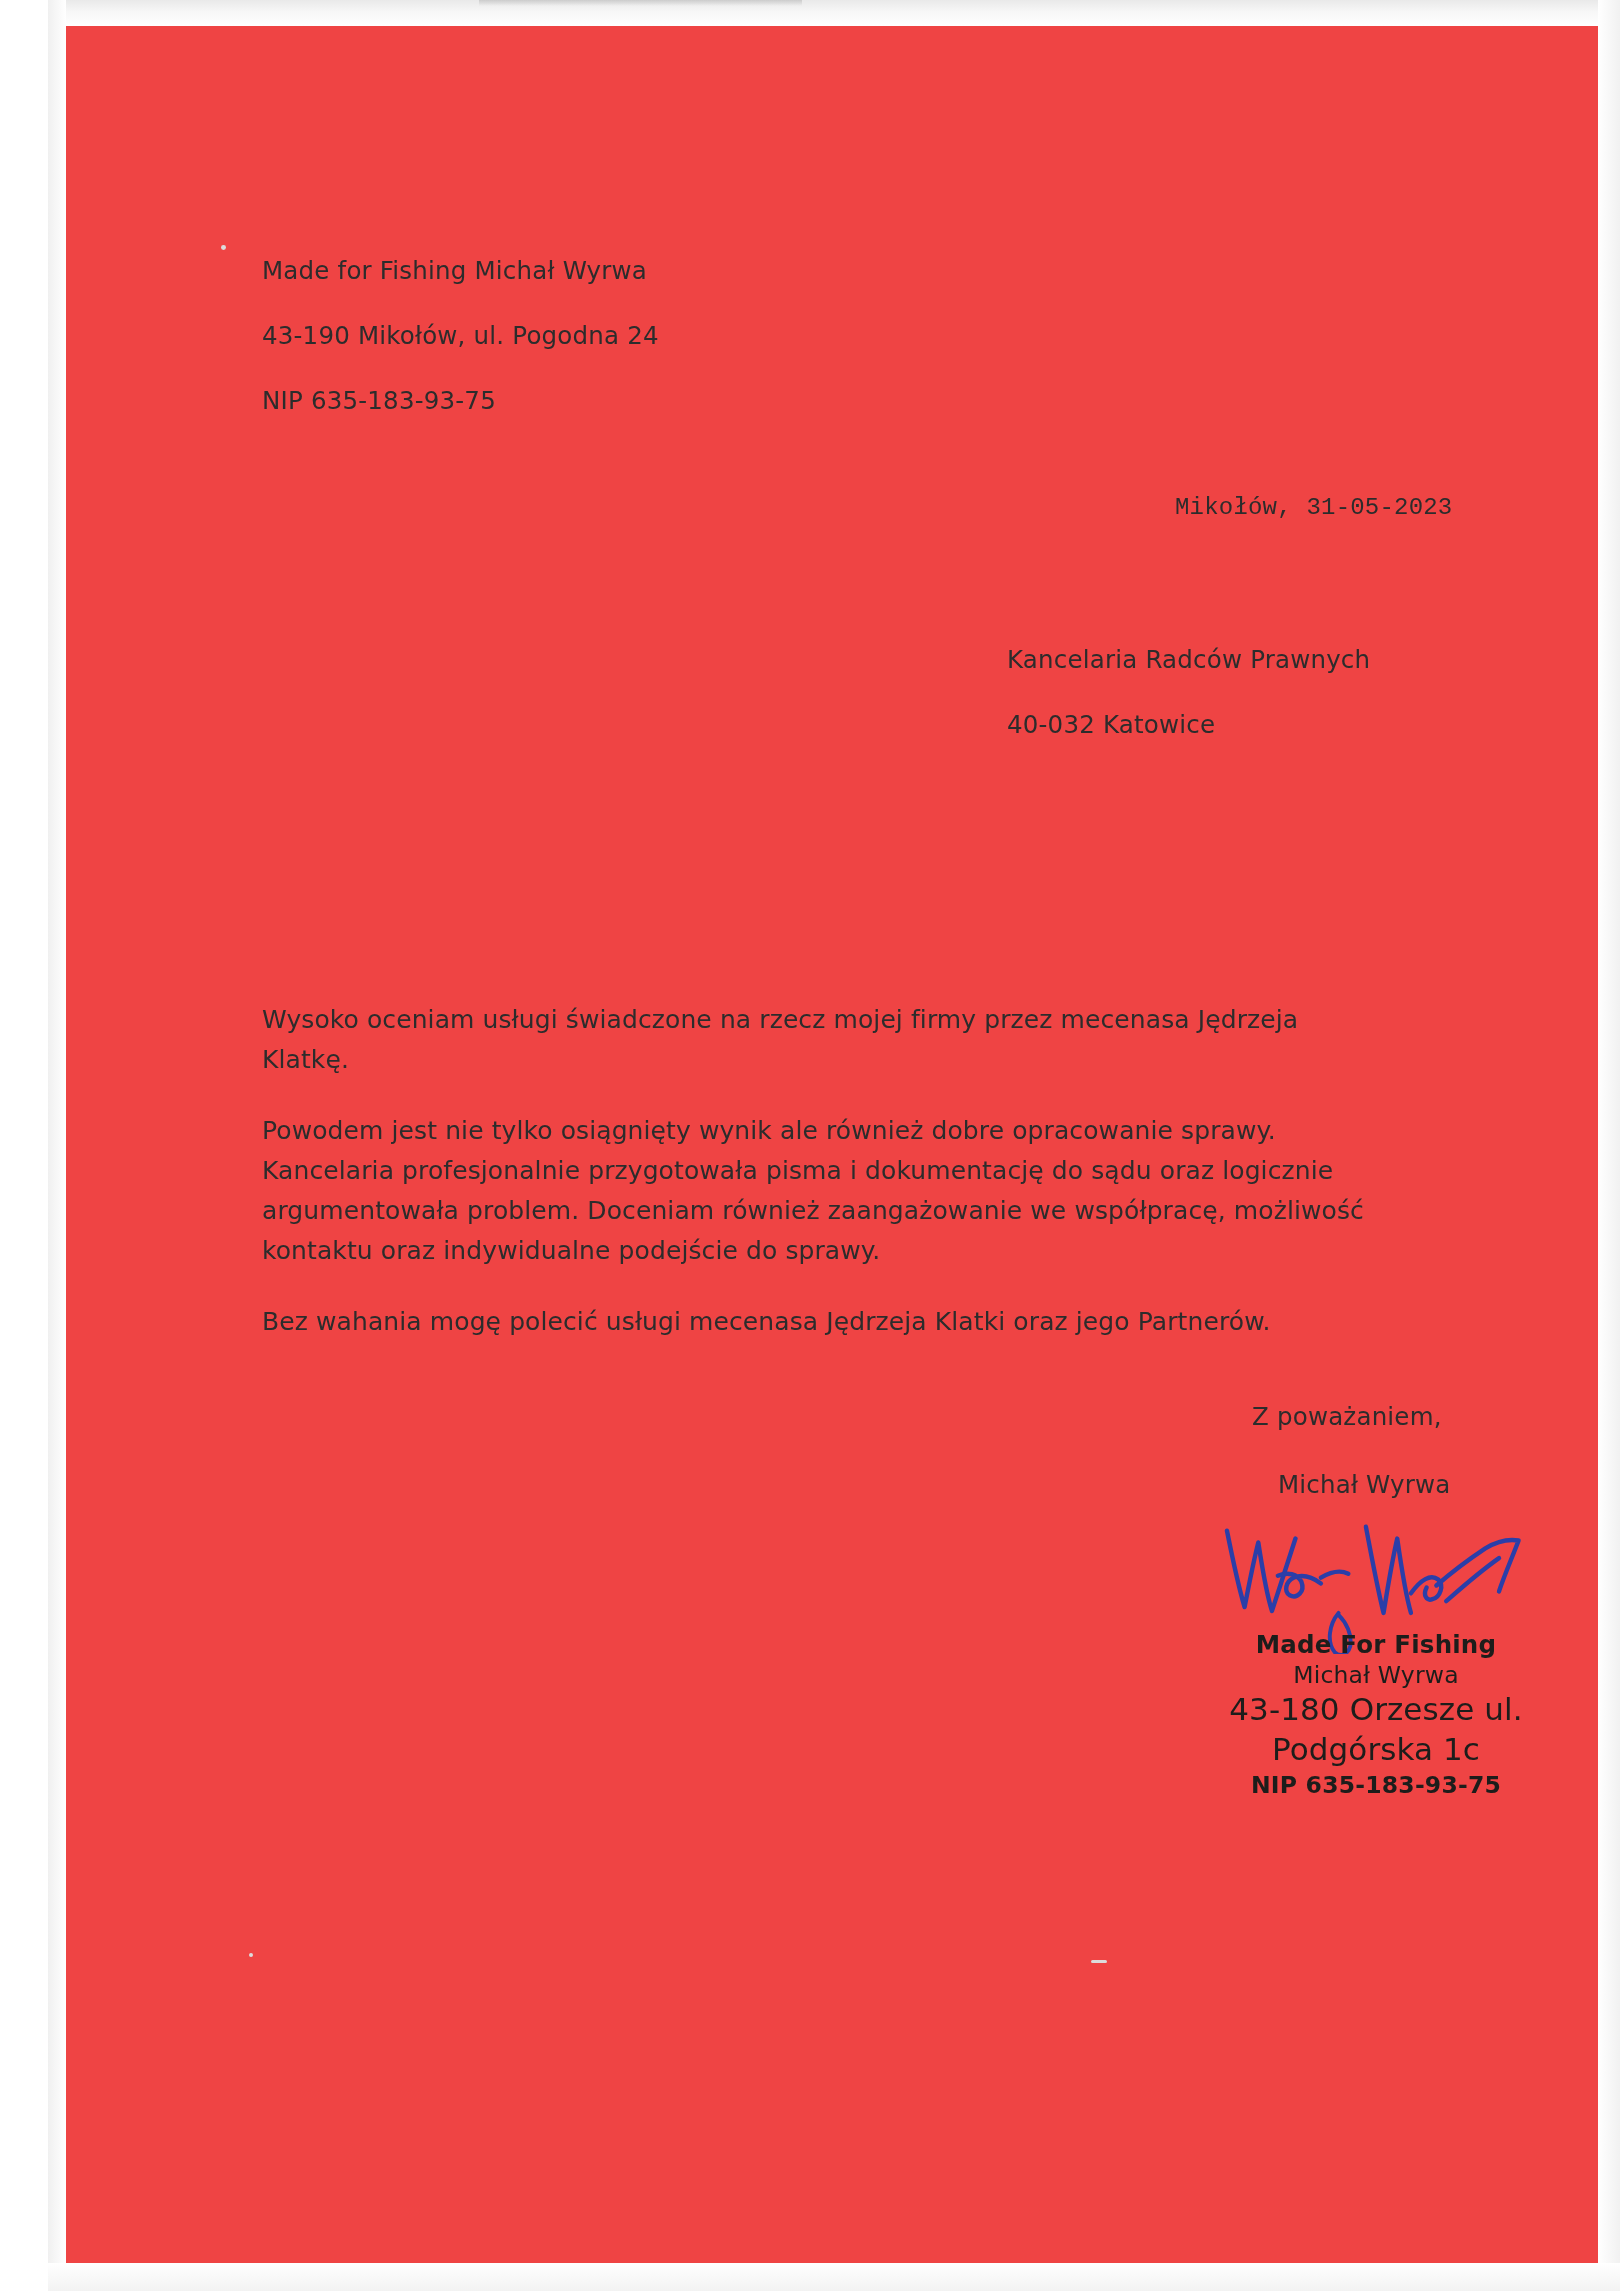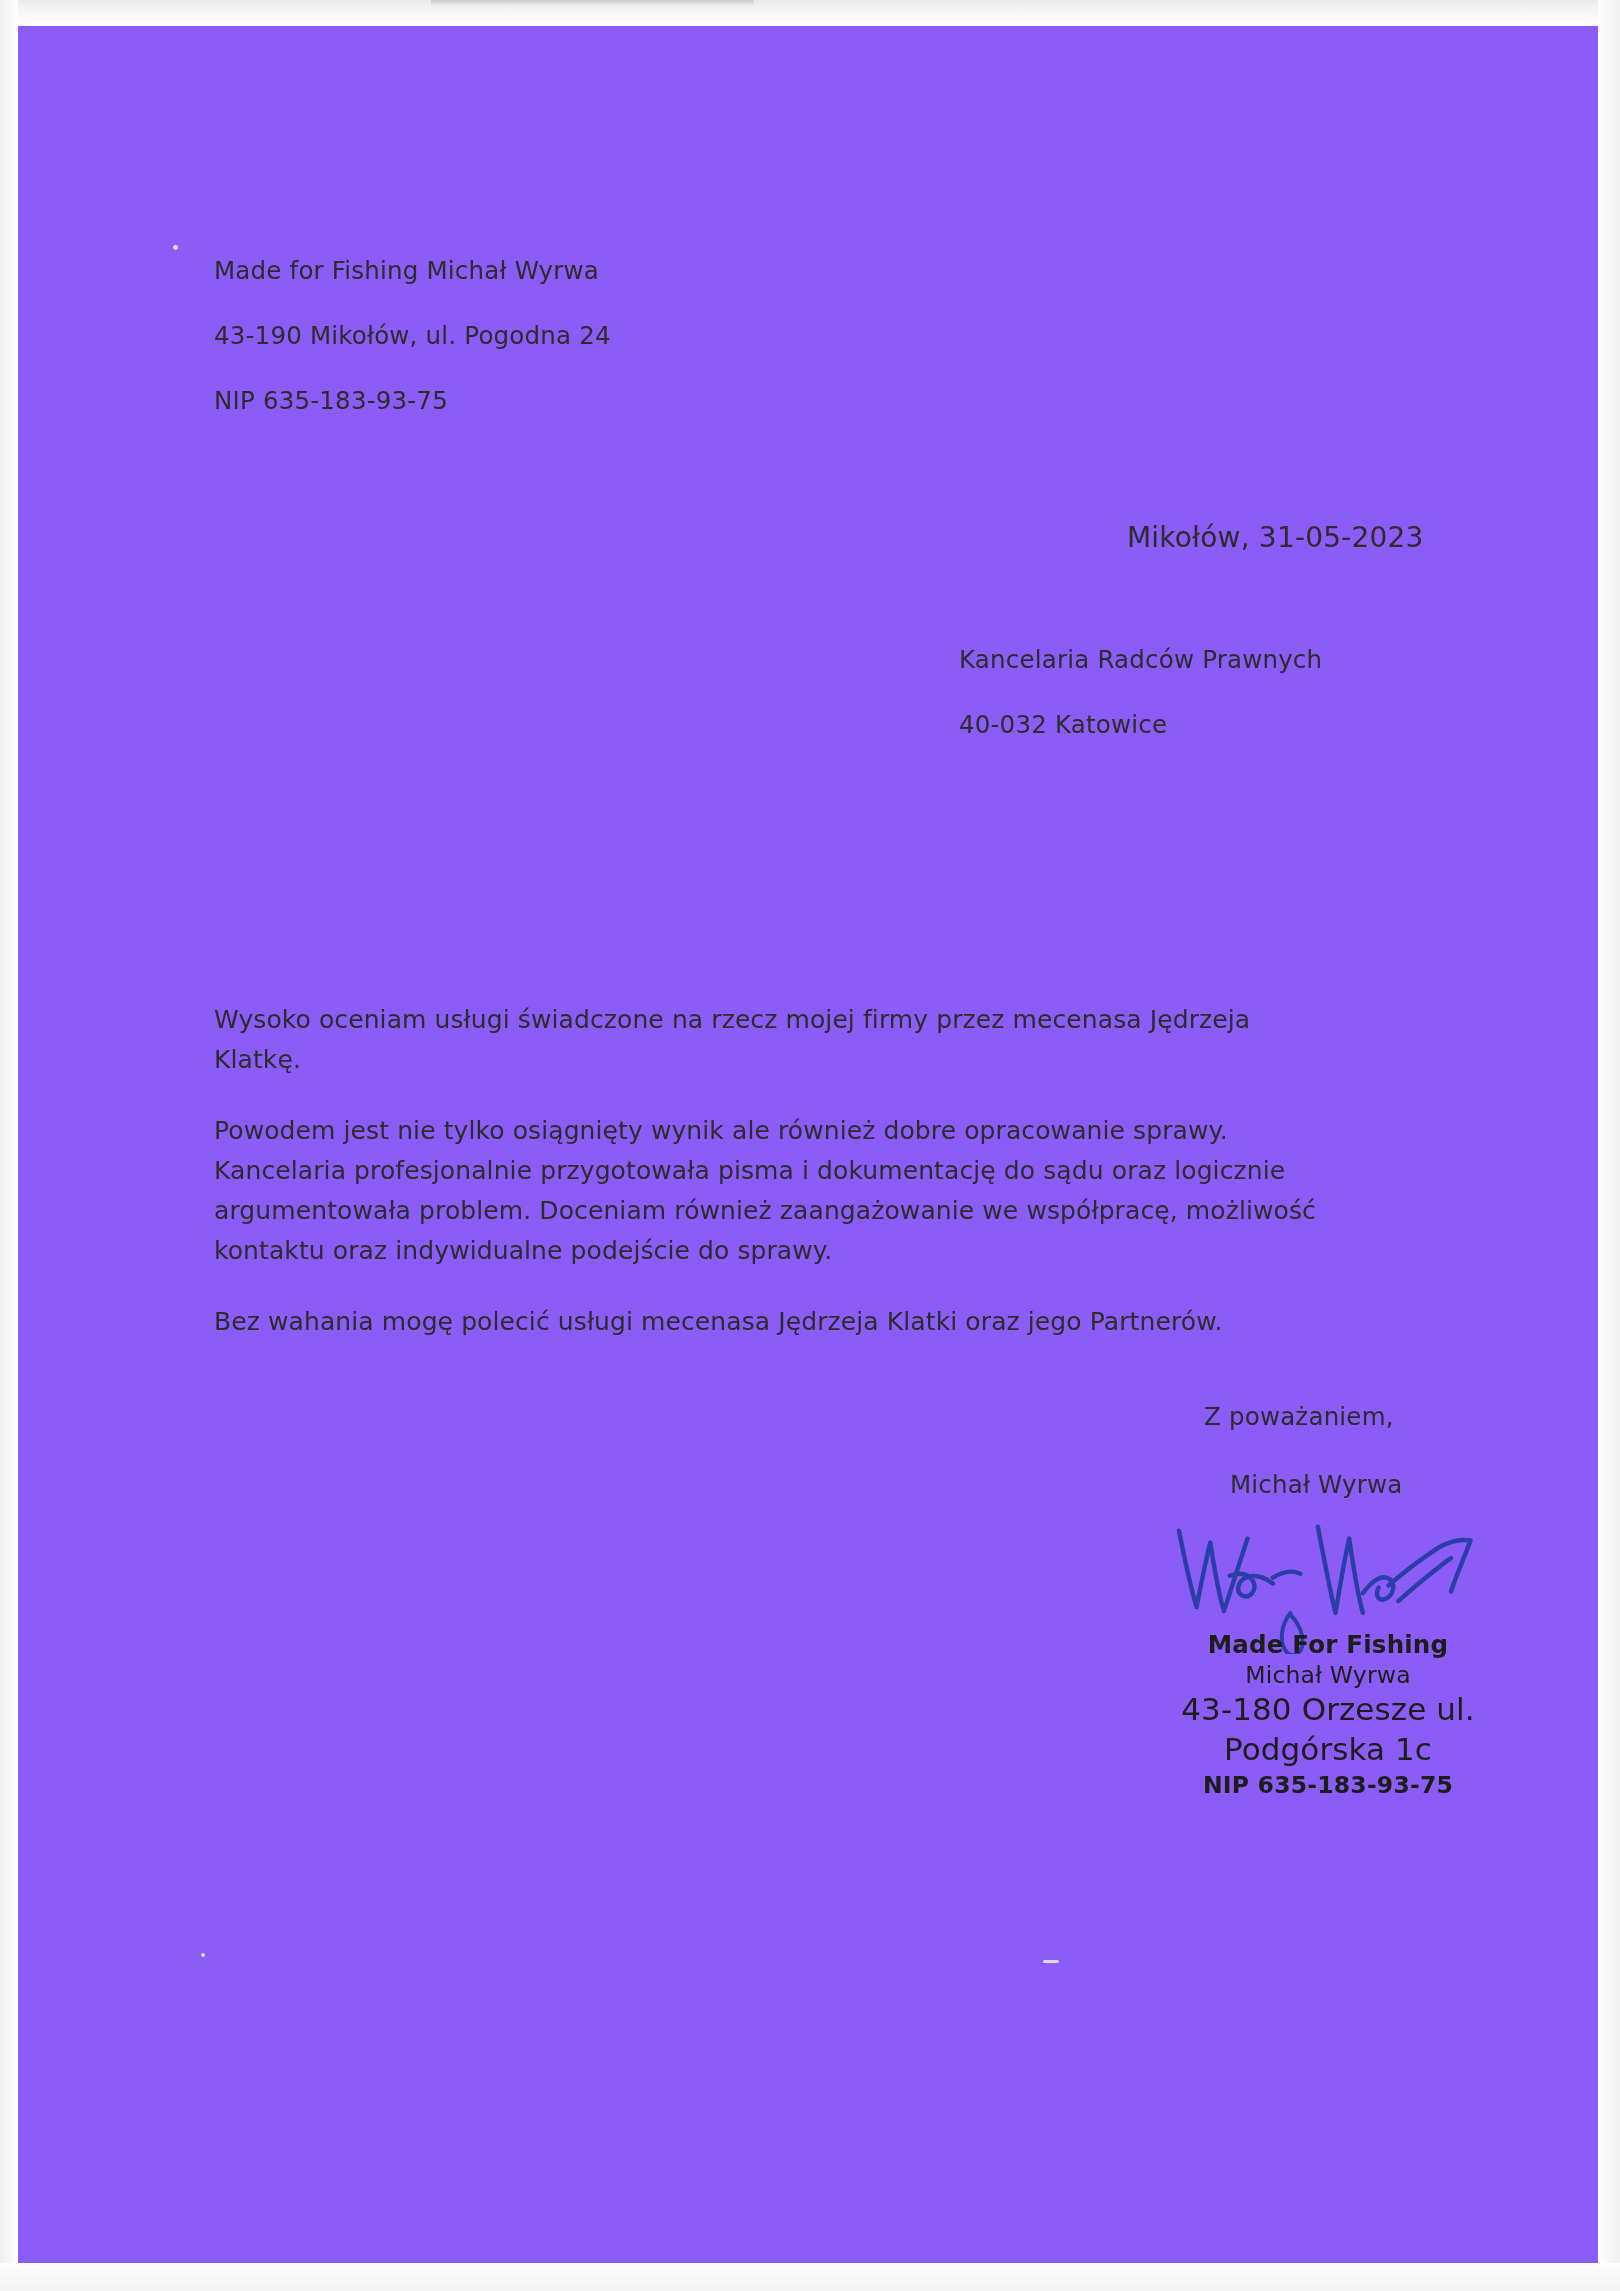--- a/index.html
+++ b/index.html
@@ -13,21 +13,22 @@
     position: relative;
     font-family: "DejaVu Sans", sans-serif;
     color: #231f20;
     overflow: hidden;
   }
 
   
   .page {
     position: absolute;
     inset: 0;
-    background: #8b5cf6;
+    background: #ef4444;
+    margin-left: 48px;
   }
   
   .scan-edge-top {
     position: absolute;
     top: 0; left: 0; right: 0;
     height: 25.5px;
     background: linear-gradient(to bottom, #e9e9e9 0%, #f7f7f7 45%, #ffffff 100%);
   }
   .scan-edge-left {
     position: absolute;
@@ -71,25 +72,26 @@
     font-size: 24.5px;
     line-height: 65px;
     color: #2c2c2c;
     letter-spacing: 0.2px;
   }
   .sender div { white-space: nowrap; }
 
   .place-date {
     position: absolute;
     left: 1127px;
-    top: 521px;
-    font-size: 28px;
+    top: 494px;
+    font-size: 24px;
     color: #2c2c2c;
     white-space: nowrap;
     letter-spacing: 0.2px;
+    font-family: Liberation Mono, monospace;
   }
 
   .recipient {
     position: absolute;
     left: 959px;
     top: 627px;
     font-size: 24.5px;
     line-height: 65px;
     color: #2c2c2c;
     letter-spacing: 0.2px;

